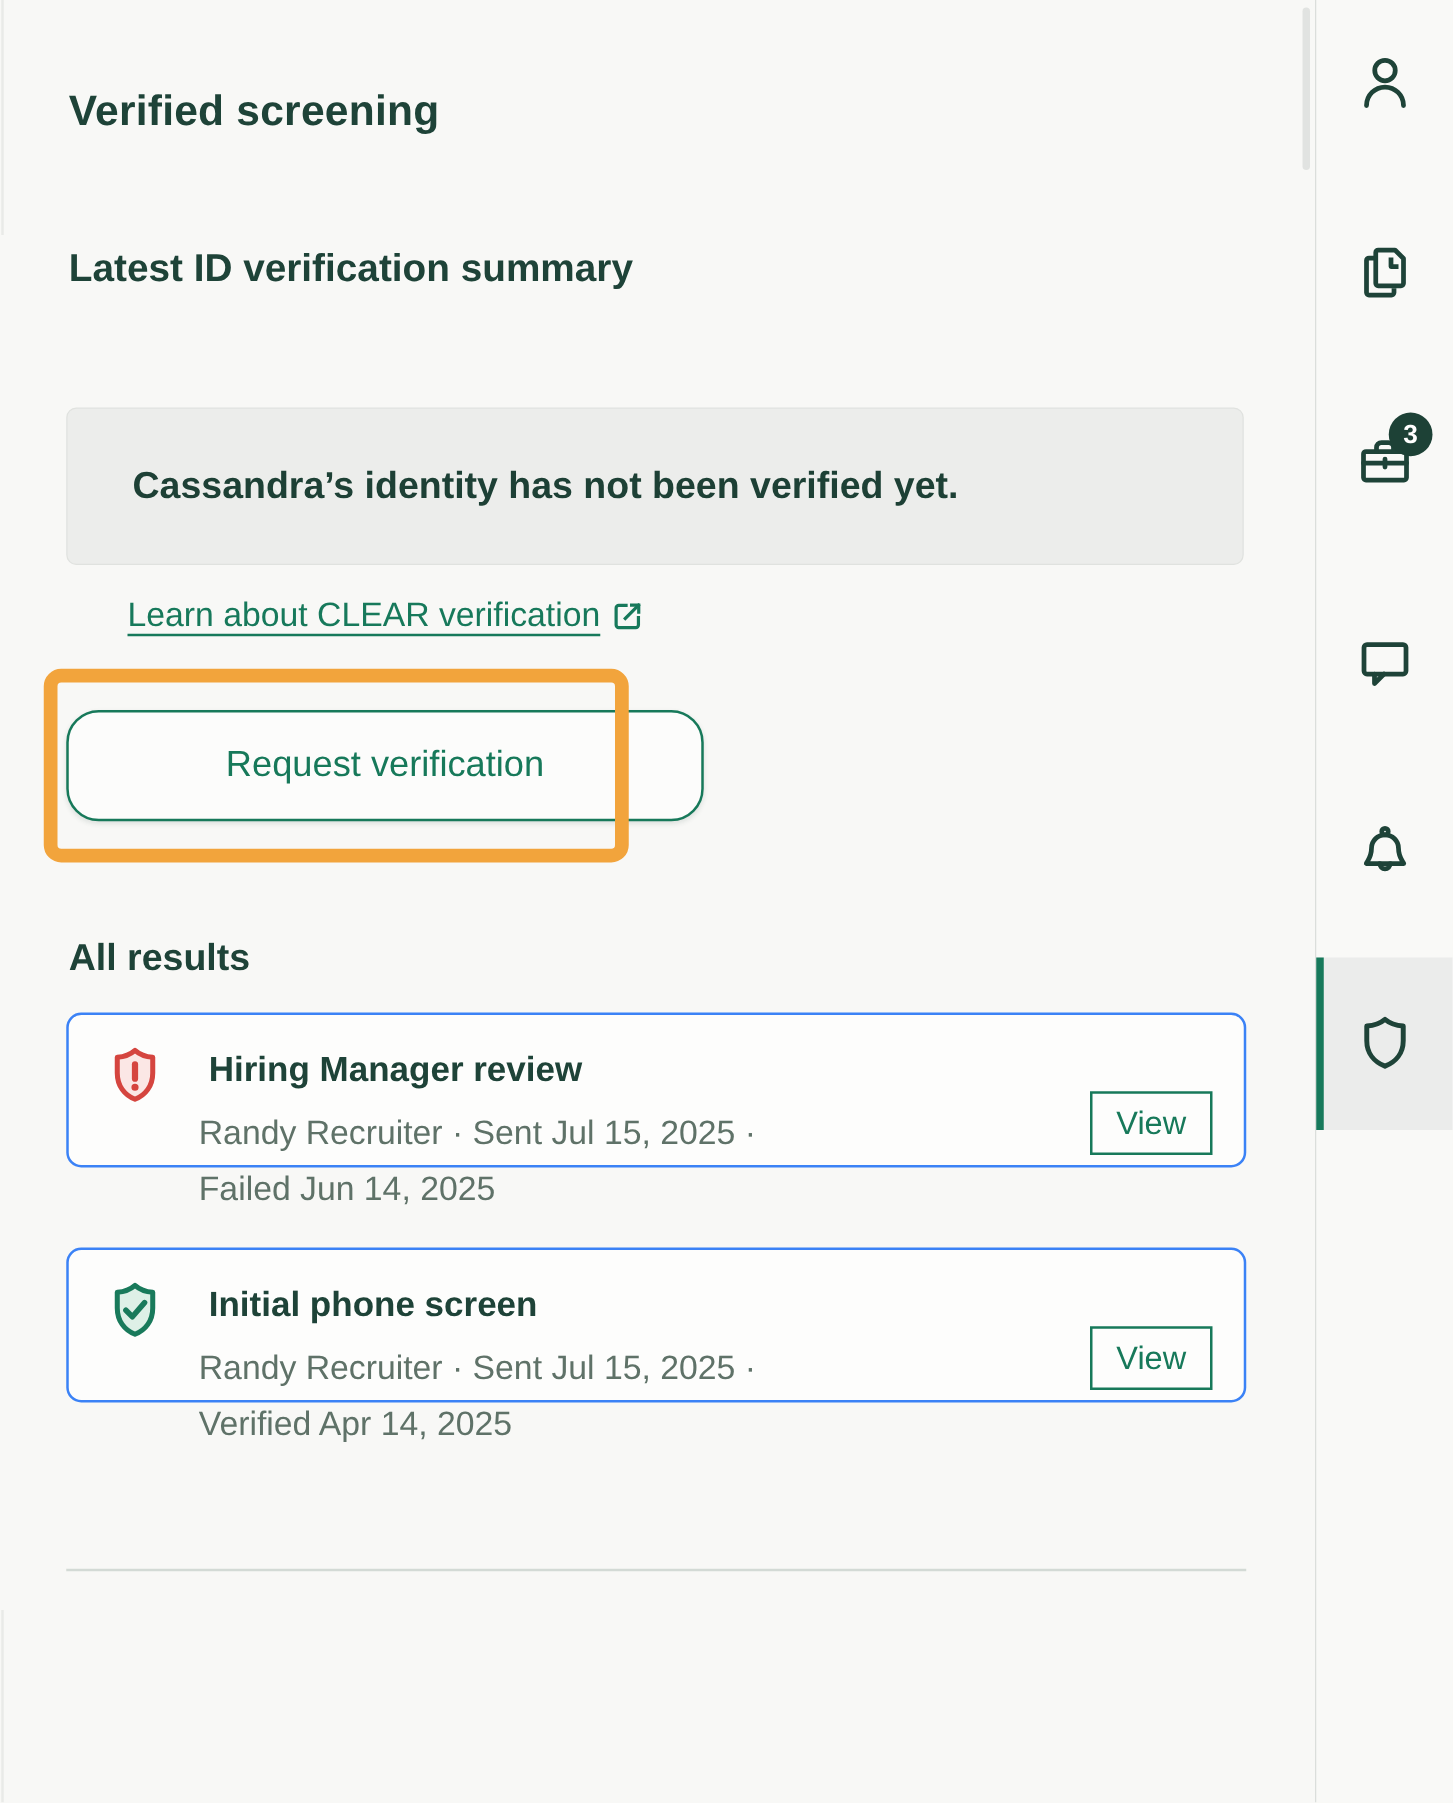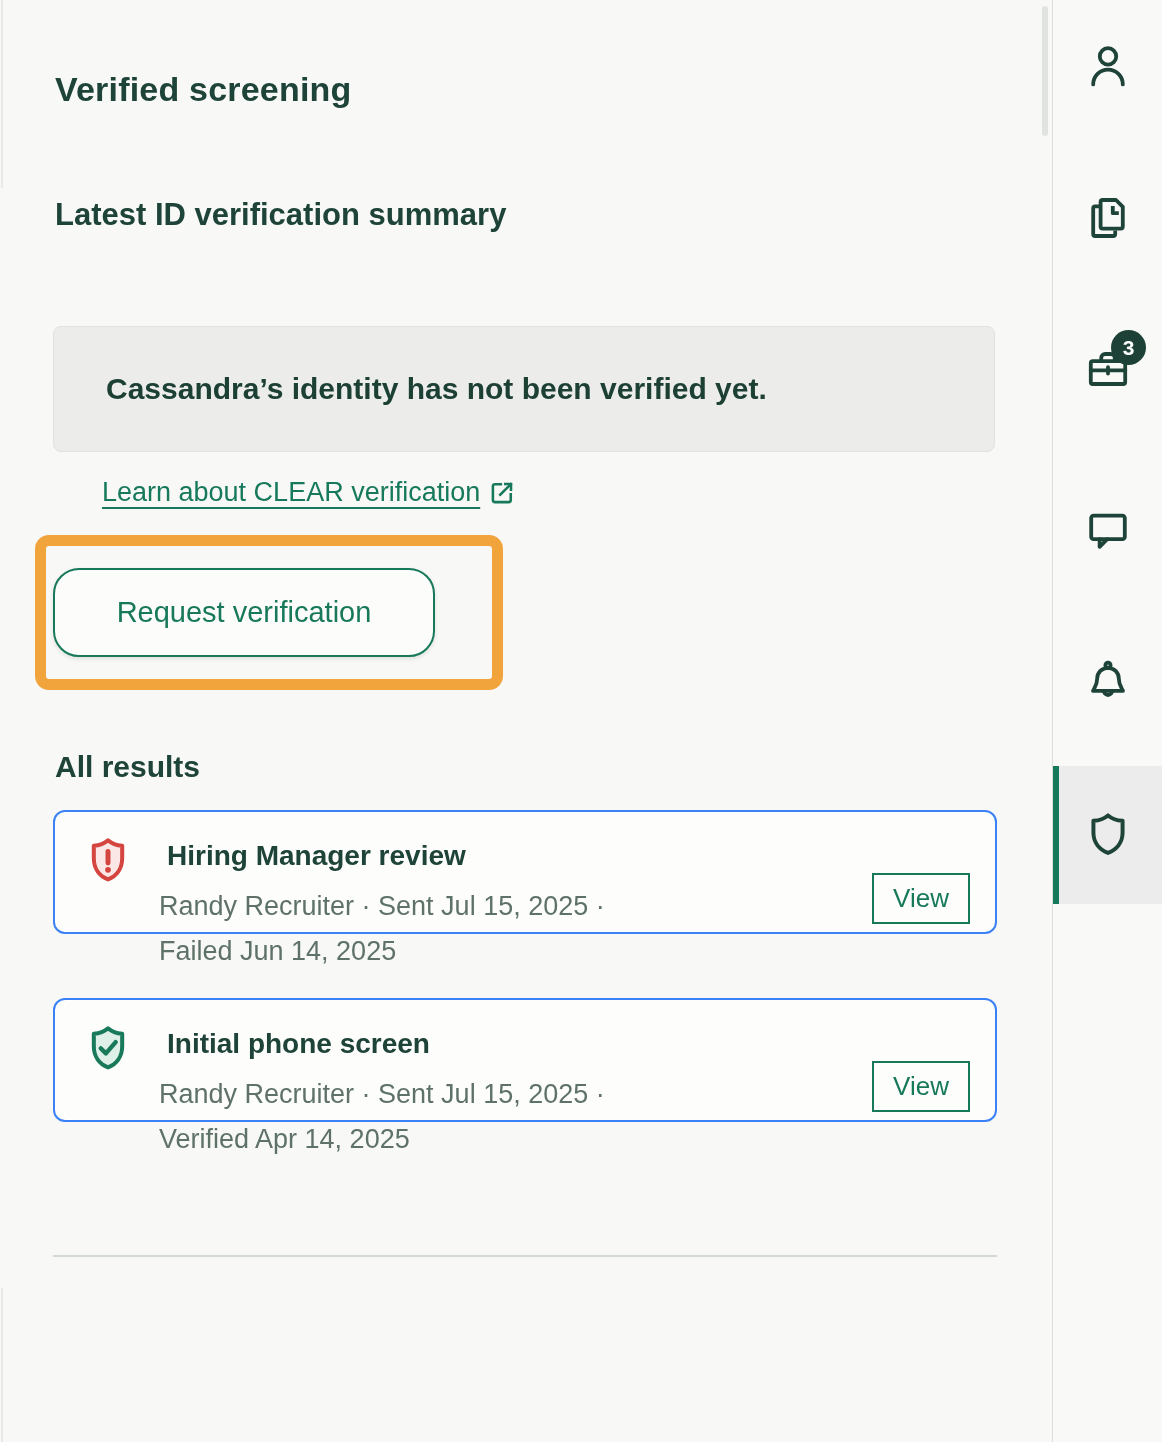--- a/index.html
+++ b/index.html
@@ -47,21 +47,21 @@
   }
   .learn-link .txt { text-decoration:underline; text-underline-offset:6px; text-decoration-thickness:2px; }
   .learn-link svg { display:block; }
 
   .action-highlight {
     position:absolute; left:35px; top:535px; width:468px; height:155px;
     border:11px solid #f2a43c; border-radius:14px;
     pointer-events:none;
   }
   .request-btn {
-    position:absolute; left:53px; top:568px; width:382px; height:89px;
+    position:absolute; left:53px; top:568px; width:510px; height:89px;
     background:#fcfcfb; border:2px solid #17795a; border-radius:26px;
     color:#17795a; font-size:29px; font-family:inherit;
     cursor:pointer; box-shadow:0 2px 4px rgba(30,67,56,.12);
   }
 
   .results-heading {
     position:absolute; left:55px; top:750px;
     font-size:30px; font-weight:700; color:#1e4338;
   }
 

